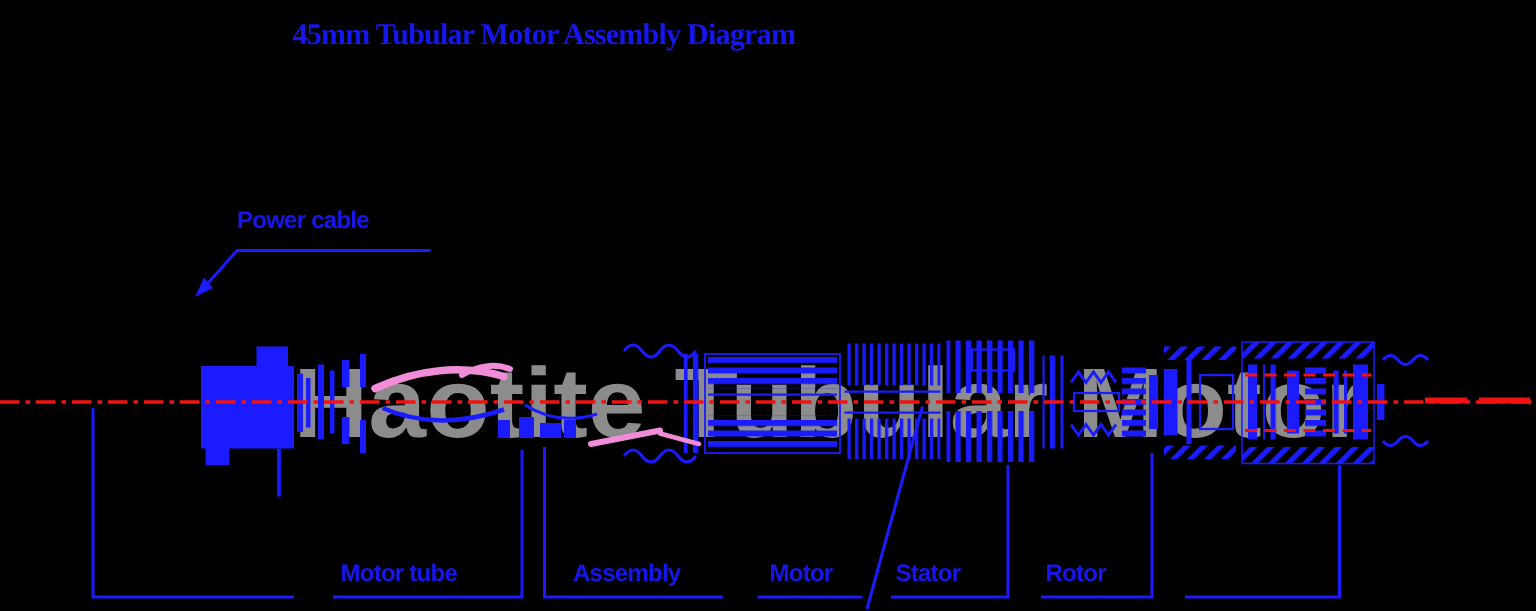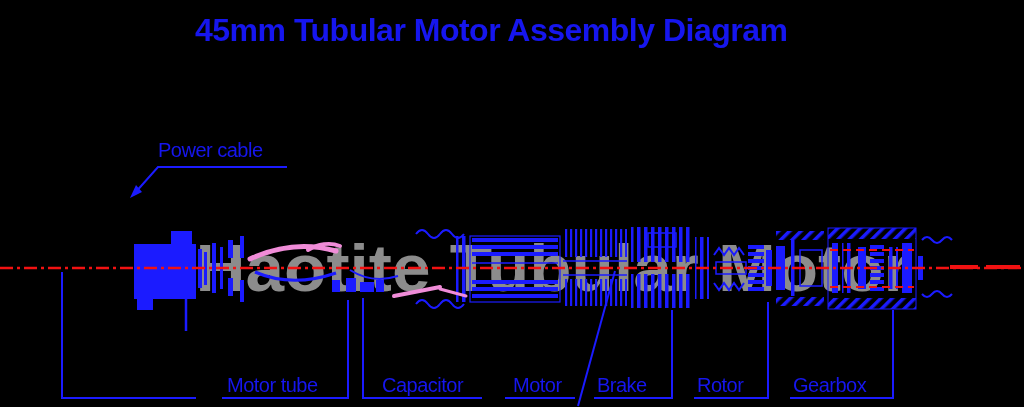--- a/index.html
+++ b/index.html
@@ -11,25 +11,26 @@
     --wm-gray:#8c8c8c;
   }
   html,body{margin:0;padding:0;background:var(--bg);}
   .stage{
     position:relative;width:1024px;height:407px;background:var(--bg);
     overflow:hidden;font-family:"Liberation Sans",sans-serif;
   }
   .stage svg{position:absolute;left:0;top:0;}
   .title{
     position:absolute;left:195px;top:12px;width:600px;
-    color:var(--label-blue);font-size:32px;font-weight:bold;letter-spacing:-0.5px;
+    color:var(--label-blue);font-size:20px;font-weight:bold;letter-spacing:-0.5px;
     white-space:nowrap;
+    font-family:Liberation Serif, serif;
   }
   .callout-label{
-    position:absolute;color:var(--label-blue);font-size:20px;font-weight:normal;
+    position:absolute;color:var(--label-blue);font-size:16px;font-weight:bold;
     white-space:nowrap;letter-spacing:-0.5px;
   }
   .powercable{left:158px;top:139px;}
   .cl-limit{left:67px;top:374px;}
   .cl-tube{left:227px;top:374px;text-align:center;}
   .cl-cap{left:382px;top:374px;}
   .cl-rotor{left:513px;top:374px;}
   .cl-stator{left:597px;top:374px;}
   .cl-brake{left:697px;top:374px;}
   .cl-gear{left:793px;top:374px;}
@@ -176,19 +177,18 @@
       <path class="bstroke" d="M287,167 L158,167 L134,194"></path>
       <polygon class="bfill" points="130,198 142,192 136,185"></polygon>
     </g>
   </svg>
 
   <div class="title">45mm Tubular Motor Assembly Diagram</div>
 
   <div class="callout-label powercable">Power cable</div>
 
   <div class="callout-label cl-tube">Motor tube</div>
-  <div class="callout-label cl-cap">Capacitor</div>
+  <div class="callout-label cl-cap">Assembly</div>
   <div class="callout-label cl-rotor">Motor</div>
-  <div class="callout-label cl-stator">Brake</div>
+  <div class="callout-label cl-stator">Stator</div>
   <div class="callout-label cl-brake">Rotor</div>
-  <div class="callout-label cl-gear">Gearbox</div>
 
 </div>
 
 </body></html>

